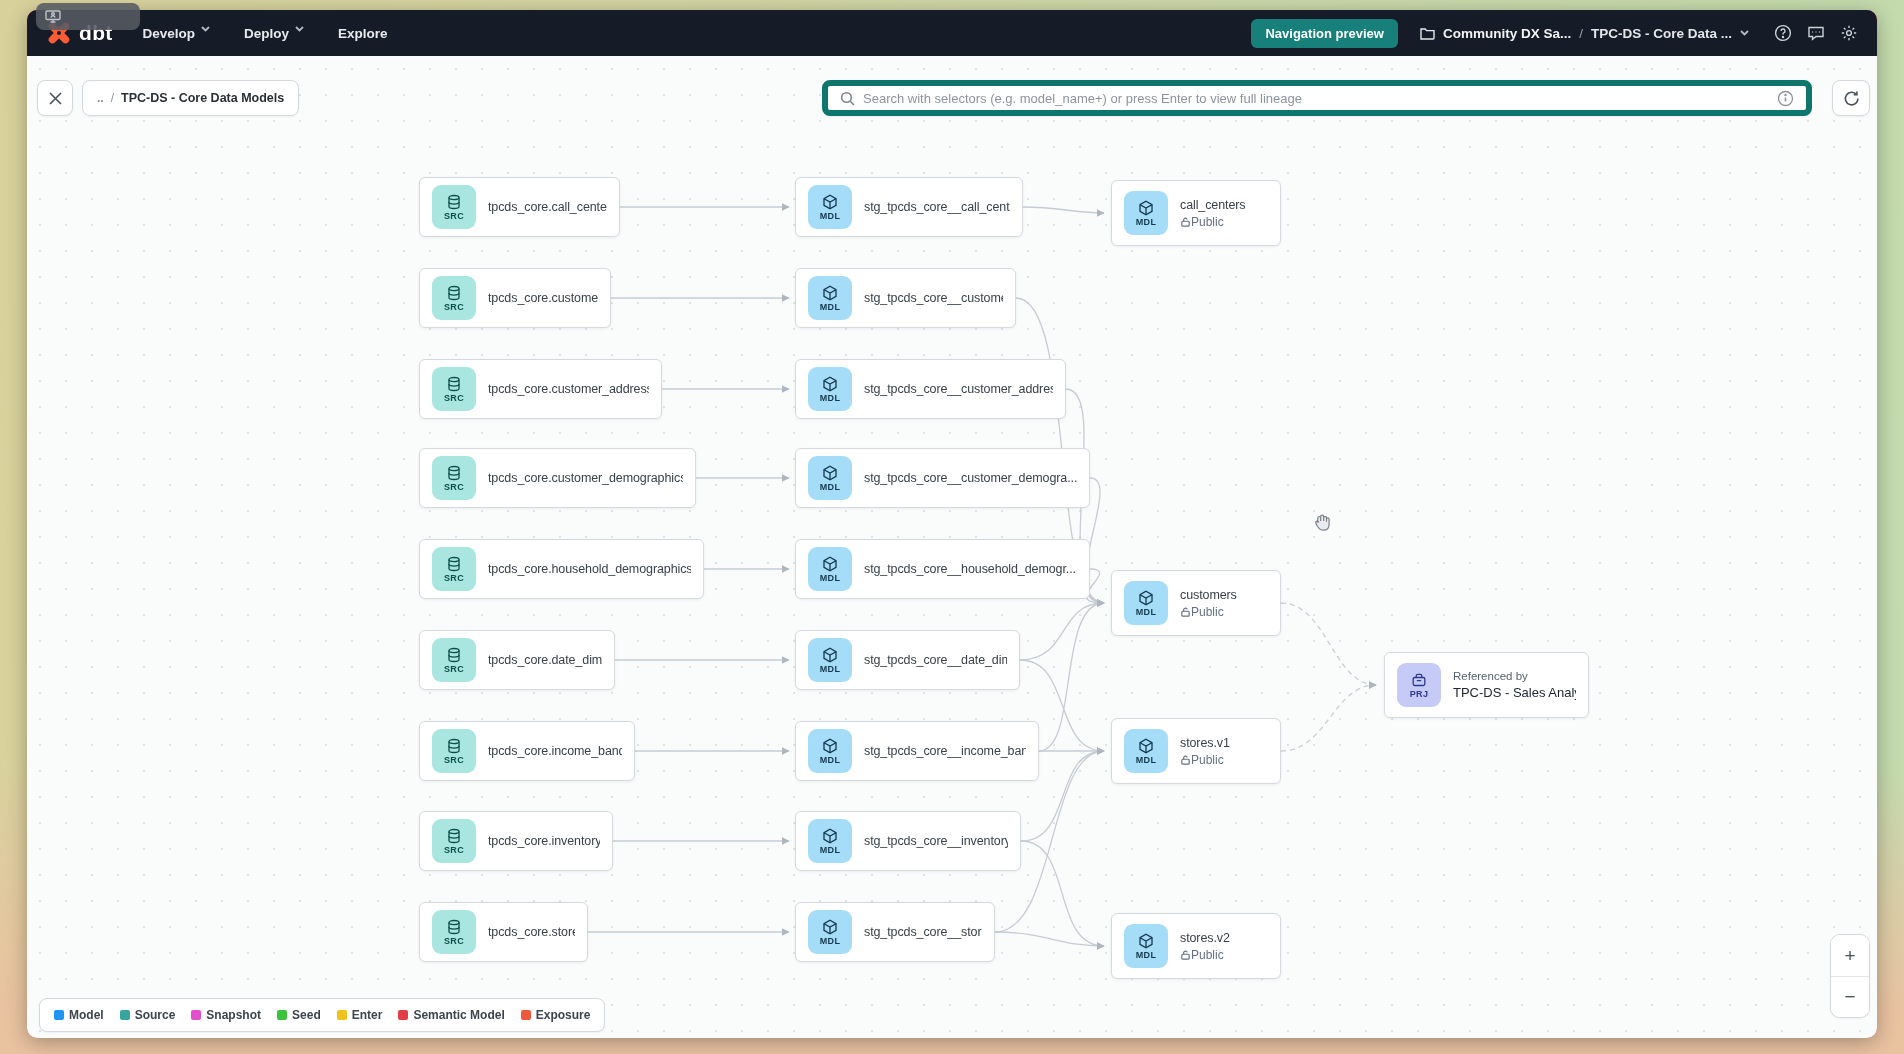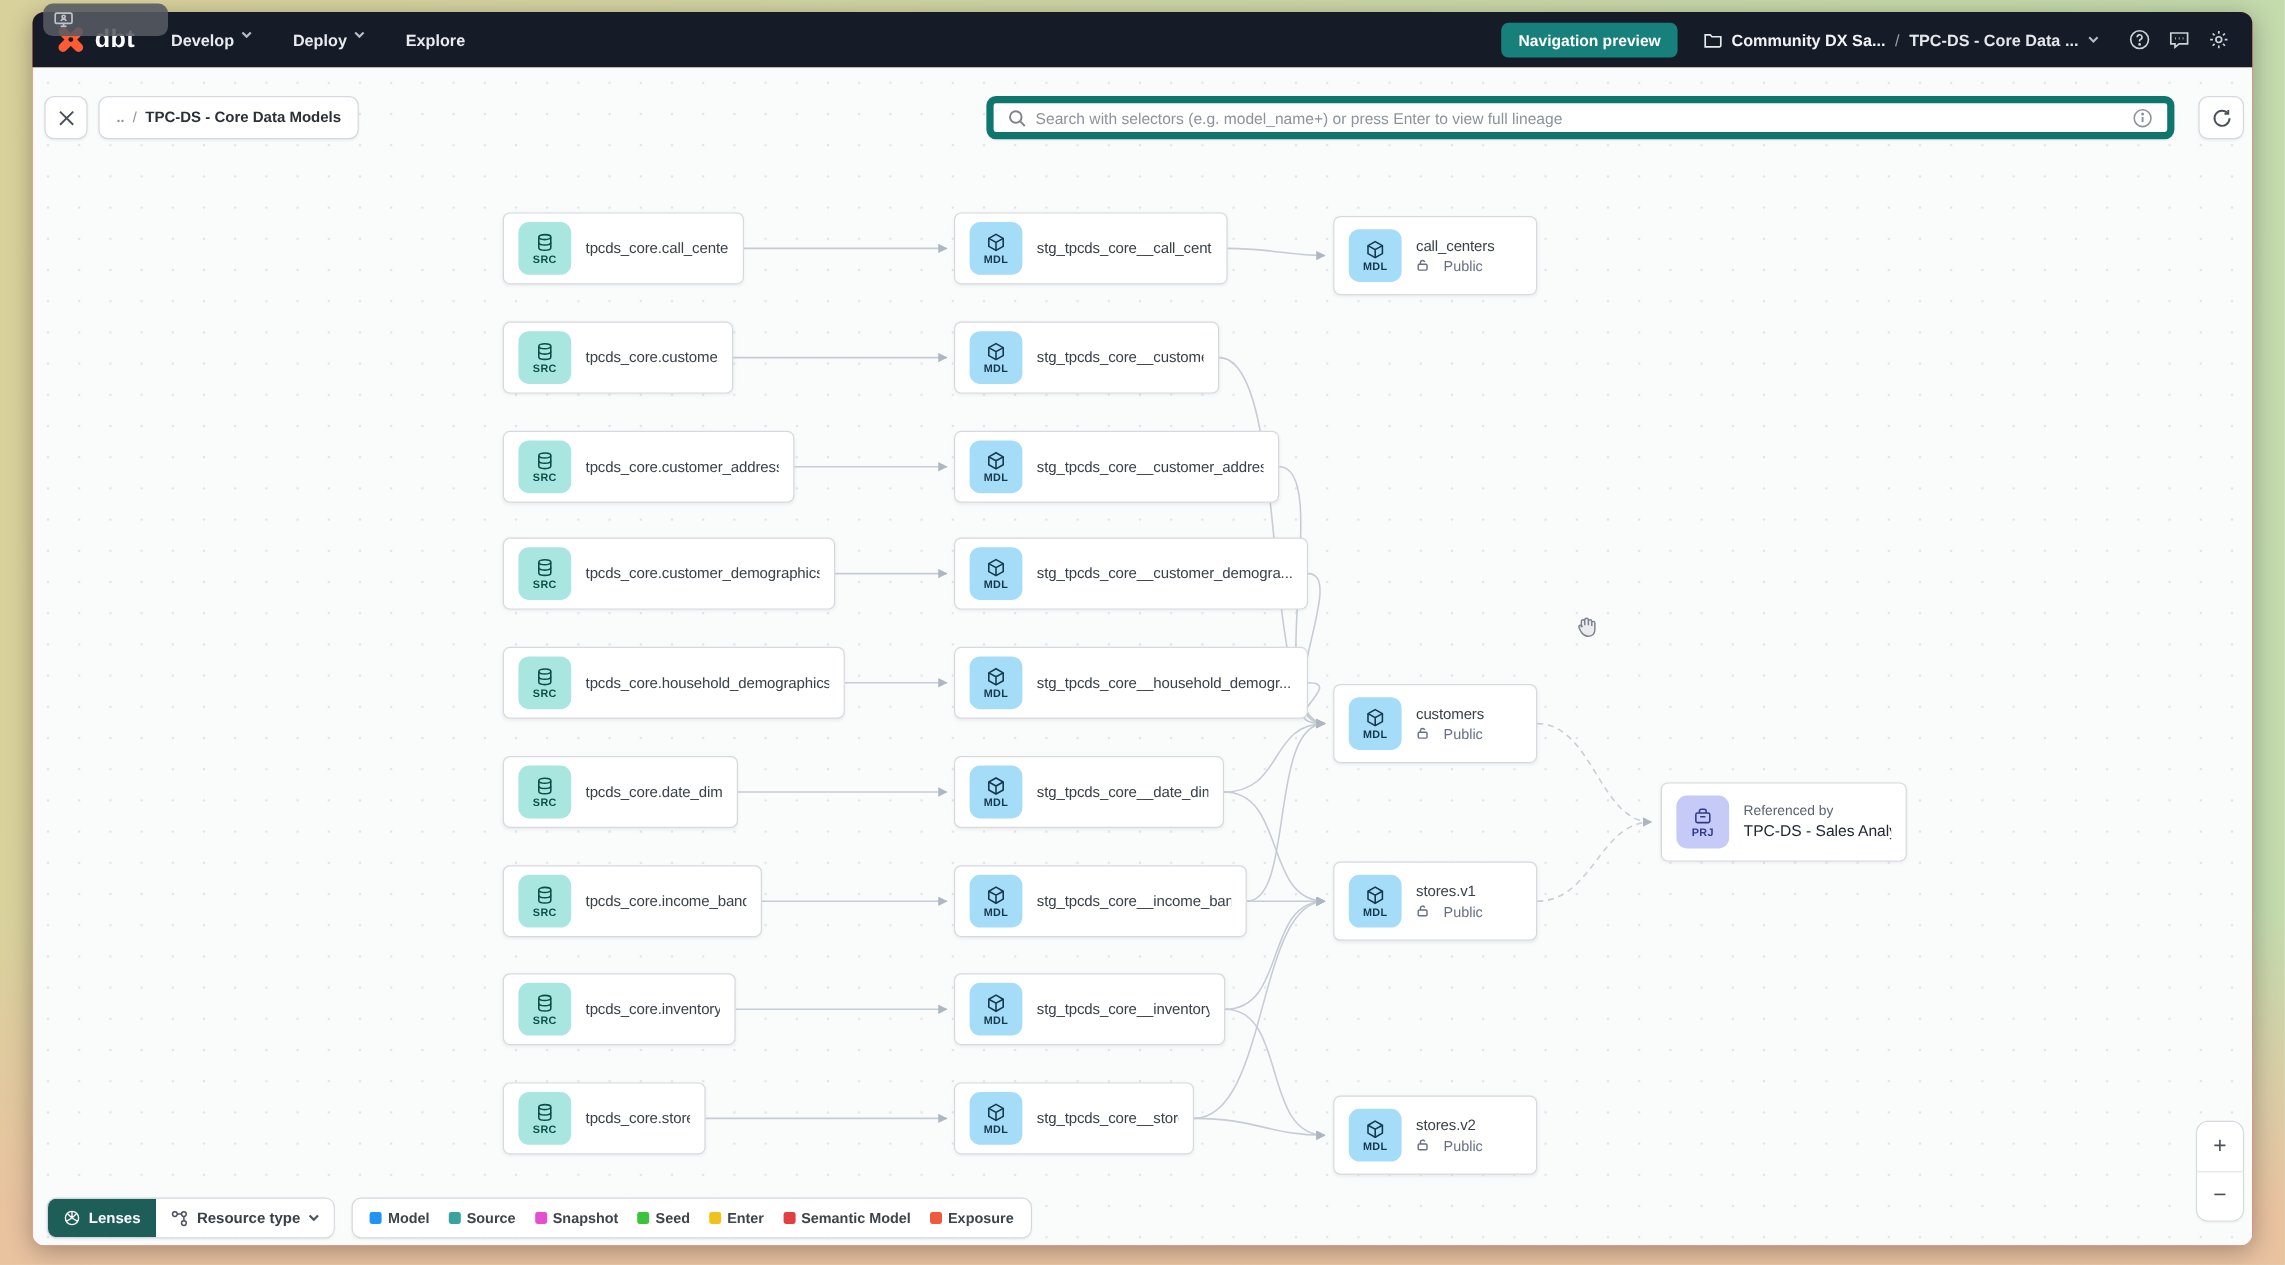--- a/index.html
+++ b/index.html
@@ -55,21 +55,21 @@
   .node{position:absolute;z-index:5;background:#fff;border:1px solid #d6d9de;border-radius:6px;display:flex;align-items:center;gap:12px;padding:0 12px;height:60px;box-shadow:0 1px 3px rgba(16,24,40,.06);cursor:pointer;}
   .node.tall{height:66px;}
   .badge{width:44px;height:44px;border-radius:9px;display:flex;flex-direction:column;align-items:center;justify-content:center;gap:1px;flex:none;}
   .badge svg{width:16px;height:16px;stroke:currentColor;fill:none;stroke-width:1.3;}
   .badge-label{font-size:9px;font-weight:700;letter-spacing:.3px;}
   .badge.src{background:#a9e6df;color:#0b4f49;}
   .badge.mdl{background:#a5dcf7;color:#14384e;}
   .badge.prj{background:#c5caf7;color:#2f3a8f;}
   .node-label{font-size:12.5px;color:#3a4149;white-space:nowrap;overflow:hidden;letter-spacing:-.1px;}
   .node-col{display:flex;flex-direction:column;gap:3px;overflow:hidden;}
-  .vis-row{display:flex;align-items:flex-start;gap:12px;color:#667085;font-size:12px;}
+  .vis-row{display:flex;align-items:center;gap:0;color:#667085;font-size:12px;}
   .vis-row svg{width:11px;height:12px;stroke:#667085;fill:none;stroke-width:1.3;flex:none;}
   .prj-caption{font-size:11.5px;color:#596270;}
   .prj-title{font-size:13px;color:#222832;white-space:nowrap;}
   
   .bottom-bar{position:absolute;left:12px;bottom:6px;display:flex;align-items:stretch;gap:14px;z-index:20;}
   .lens-group{display:flex;height:34px;border-radius:8px;overflow:hidden;border:1px solid #d5d8dd;box-shadow:0 1px 2px rgba(16,24,40,.05);background:#fff;}
   .lens-seg{display:flex;align-items:center;gap:7px;background:#1e5e59;color:#fff;font-size:12.5px;font-weight:700;padding:0 13px;cursor:pointer;}
   .lens-seg svg{width:14px;height:14px;stroke:#fff;fill:none;stroke-width:1.3;}
   .rt-seg{display:flex;align-items:center;gap:7px;color:#394049;font-size:12.5px;font-weight:600;padding:0 12px;cursor:pointer;background:#fff;}
   .rt-seg svg.rt-icon{width:15px;height:15px;stroke:#4b515a;fill:none;stroke-width:1.3;}
@@ -508,41 +508,20 @@
       <span class="prj-caption">Referenced by</span>
       <span class="prj-title">TPC-DS - Sales Analytics</span>
     </span>
   </div>
 
   <svg class="hand-cursor" width="26" height="26" viewBox="0 0 24 24">
     <path d="M7.2 11.2V7.4c0-.8.6-1.4 1.3-1.4.8 0 1.3.6 1.3 1.4v2.8V6.2c0-.8.6-1.4 1.4-1.4.8 0 1.4.6 1.4 1.4v4V7.2c0-.8.6-1.3 1.3-1.3s1.3.5 1.3 1.3v3.6-2.4c0-.7.5-1.2 1.2-1.2s1.2.5 1.2 1.2v5.2c0 3-2.1 5-5.2 5-2.7 0-4.1-1.2-5.6-3.6-.8-1.4-1.5-2.8-1.5-3.6 0-.7.5-1.2 1.2-1.2.5 0 1 .3 1.3.8z" fill="#e9ebee" stroke="#7b828c" stroke-width="1.1"></path>
   </svg>
 
   <div class="bottom-bar">
-    <div class="lens-group">
-      <div class="lens-seg">
-        <svg viewBox="0 0 16 16">
-            <circle cx="8" cy="8" r="6.3"></circle>
-            <path d="M8 1.7v6.3M8 8l5.4 3.2M8 8L2.6 11.2M3.5 3.7L8 8M12.5 3.7L8 8"></path>
-          </svg>
-        <span>Lenses</span>
-      </div>
-      <div class="rt-seg">
-        <svg class="rt-icon" viewBox="0 0 16 16">
-            <circle cx="4" cy="4" r="2.1"></circle>
-            <circle cx="12" cy="4" r="2.1"></circle>
-            <circle cx="12" cy="12" r="2.1"></circle>
-            <path d="M6.1 4h3.8M12 6.1v3.8"></path>
-          </svg>
-        <span>Resource type</span>
-        <svg class="chev" viewBox="0 0 9 6" style="stroke:#4b515a">
-            <path d="M1 1l3.5 3.5L8 1"></path>
-          </svg>
-      </div>
-    </div>
     <div class="legend-box">
       <span class="legend-item">
           <span class="sq" style="background-color: rgb(32, 148, 243);"></span>
           <span>Model</span>
         </span>
       <span class="legend-item">
           <span class="sq" style="background-color: rgb(56, 164, 158);"></span>
           <span>Source</span>
         </span>
       <span class="legend-item">

